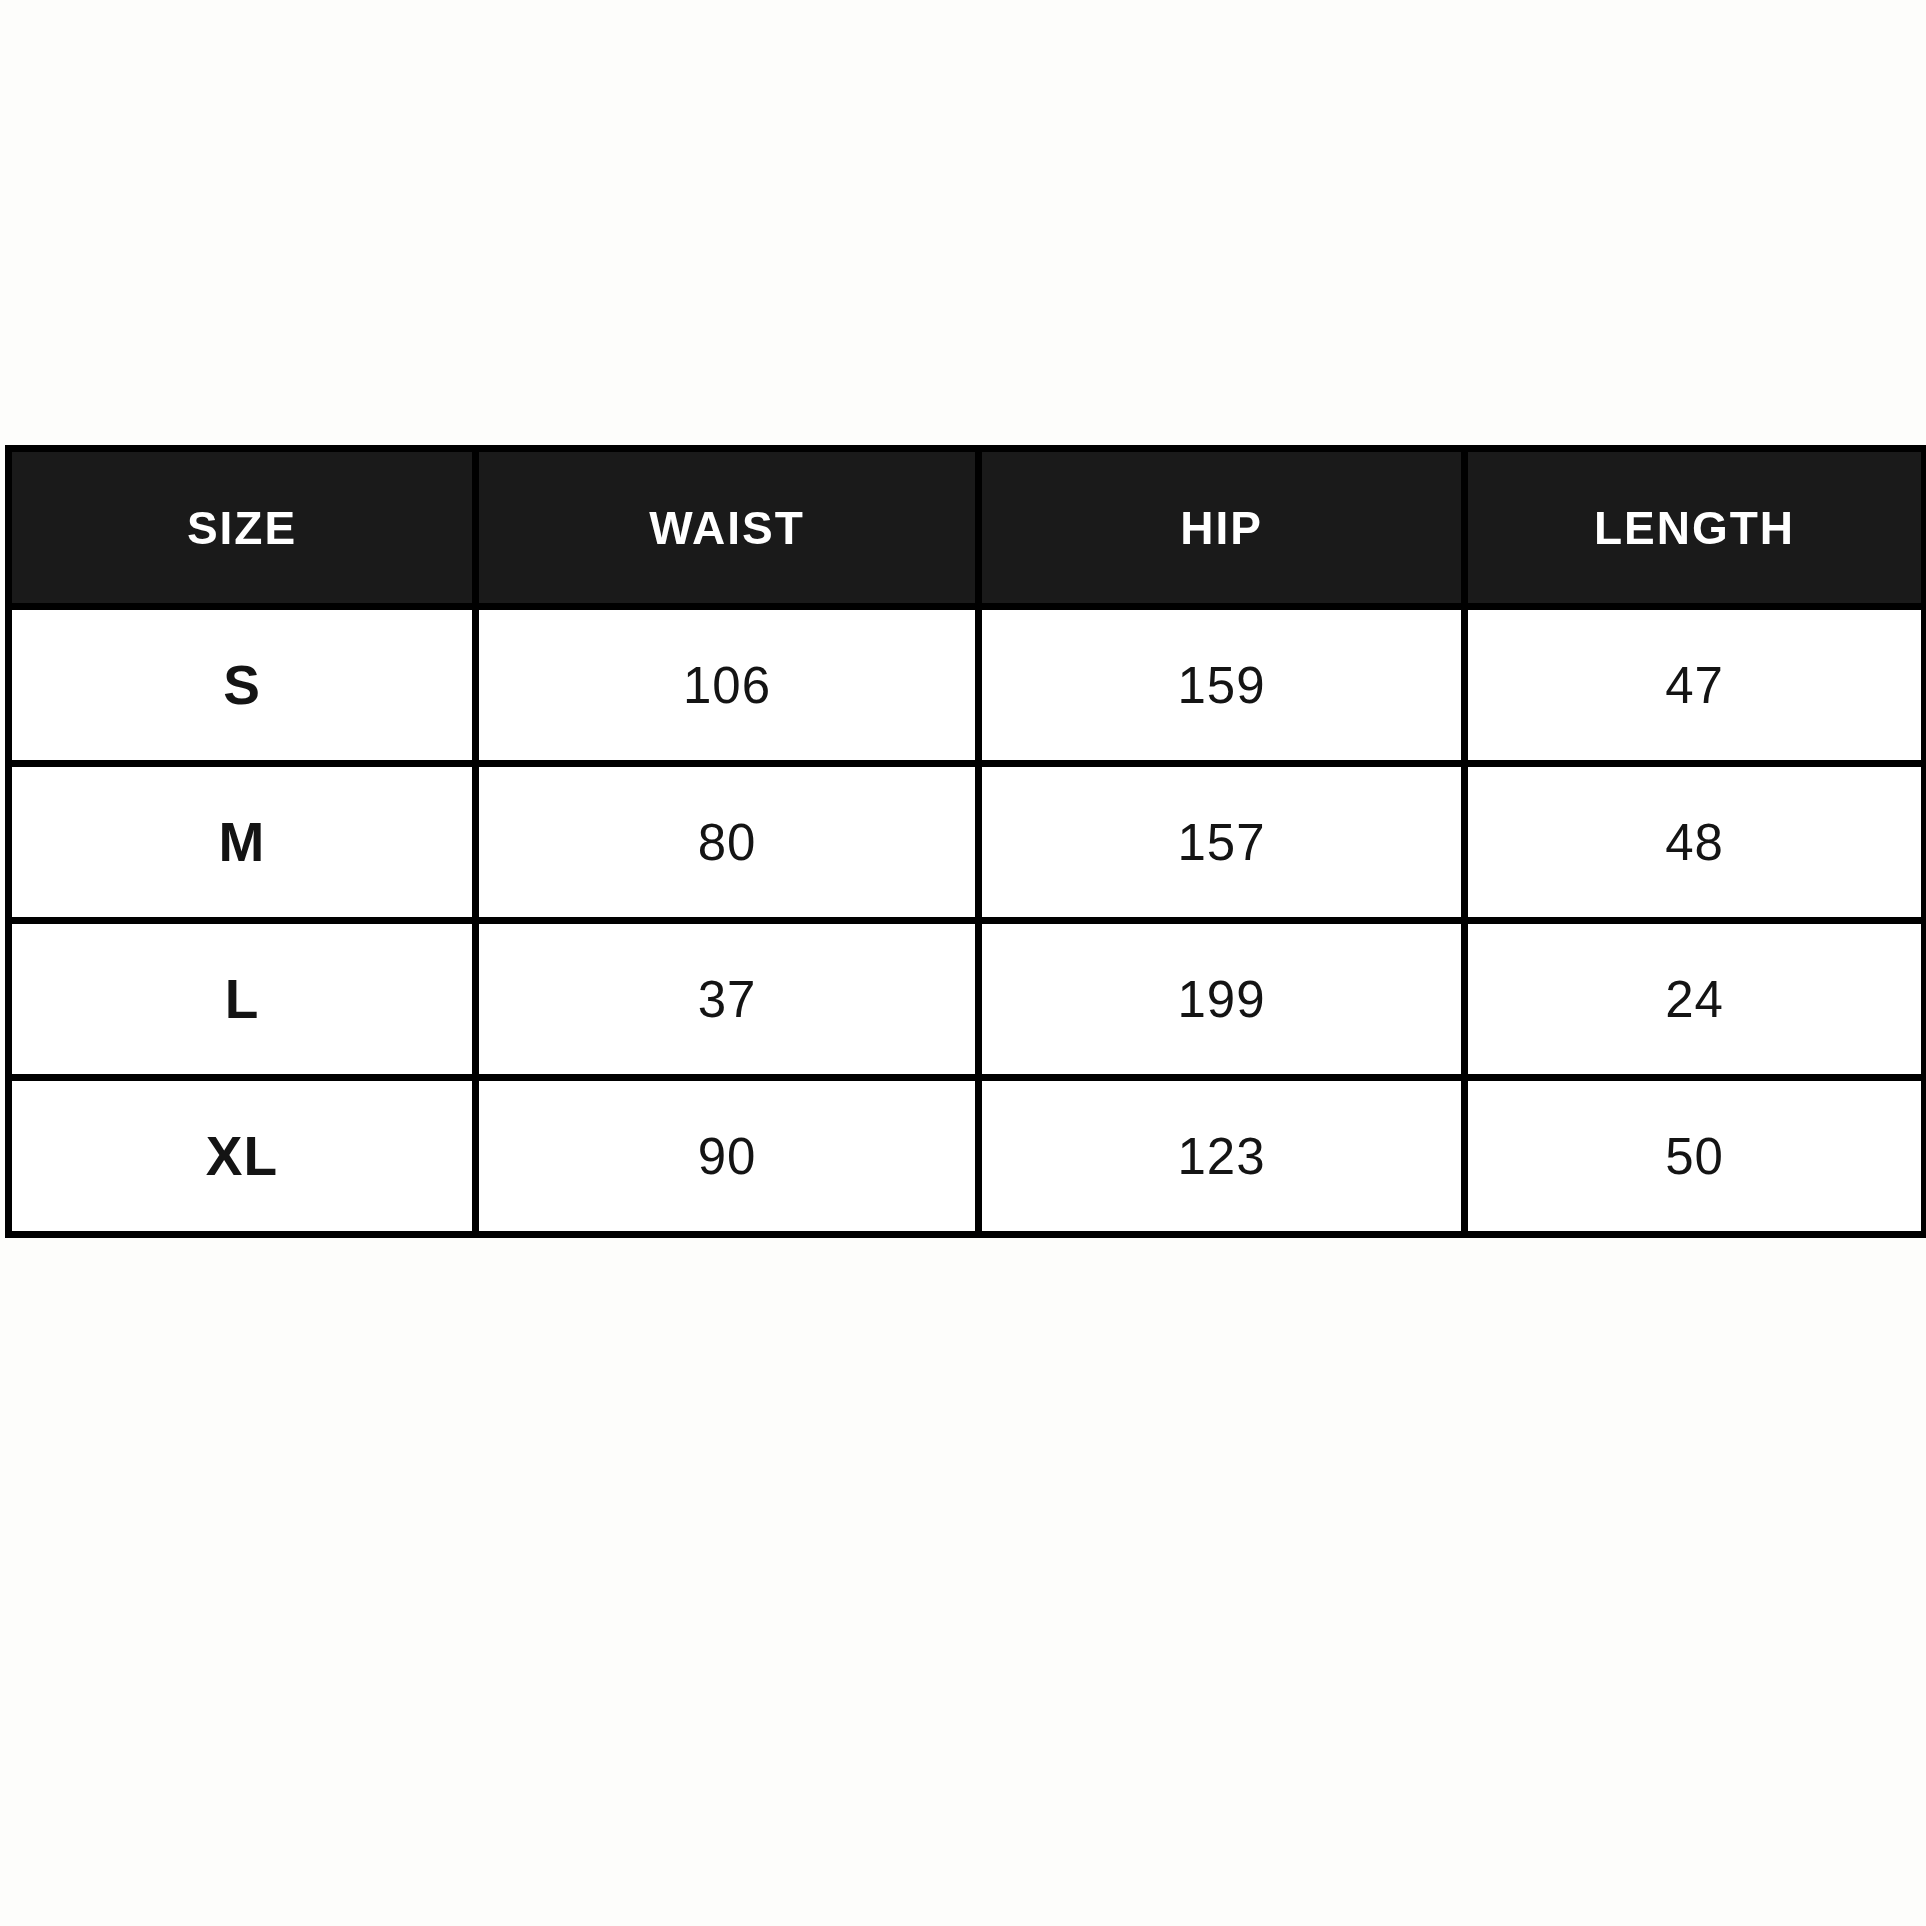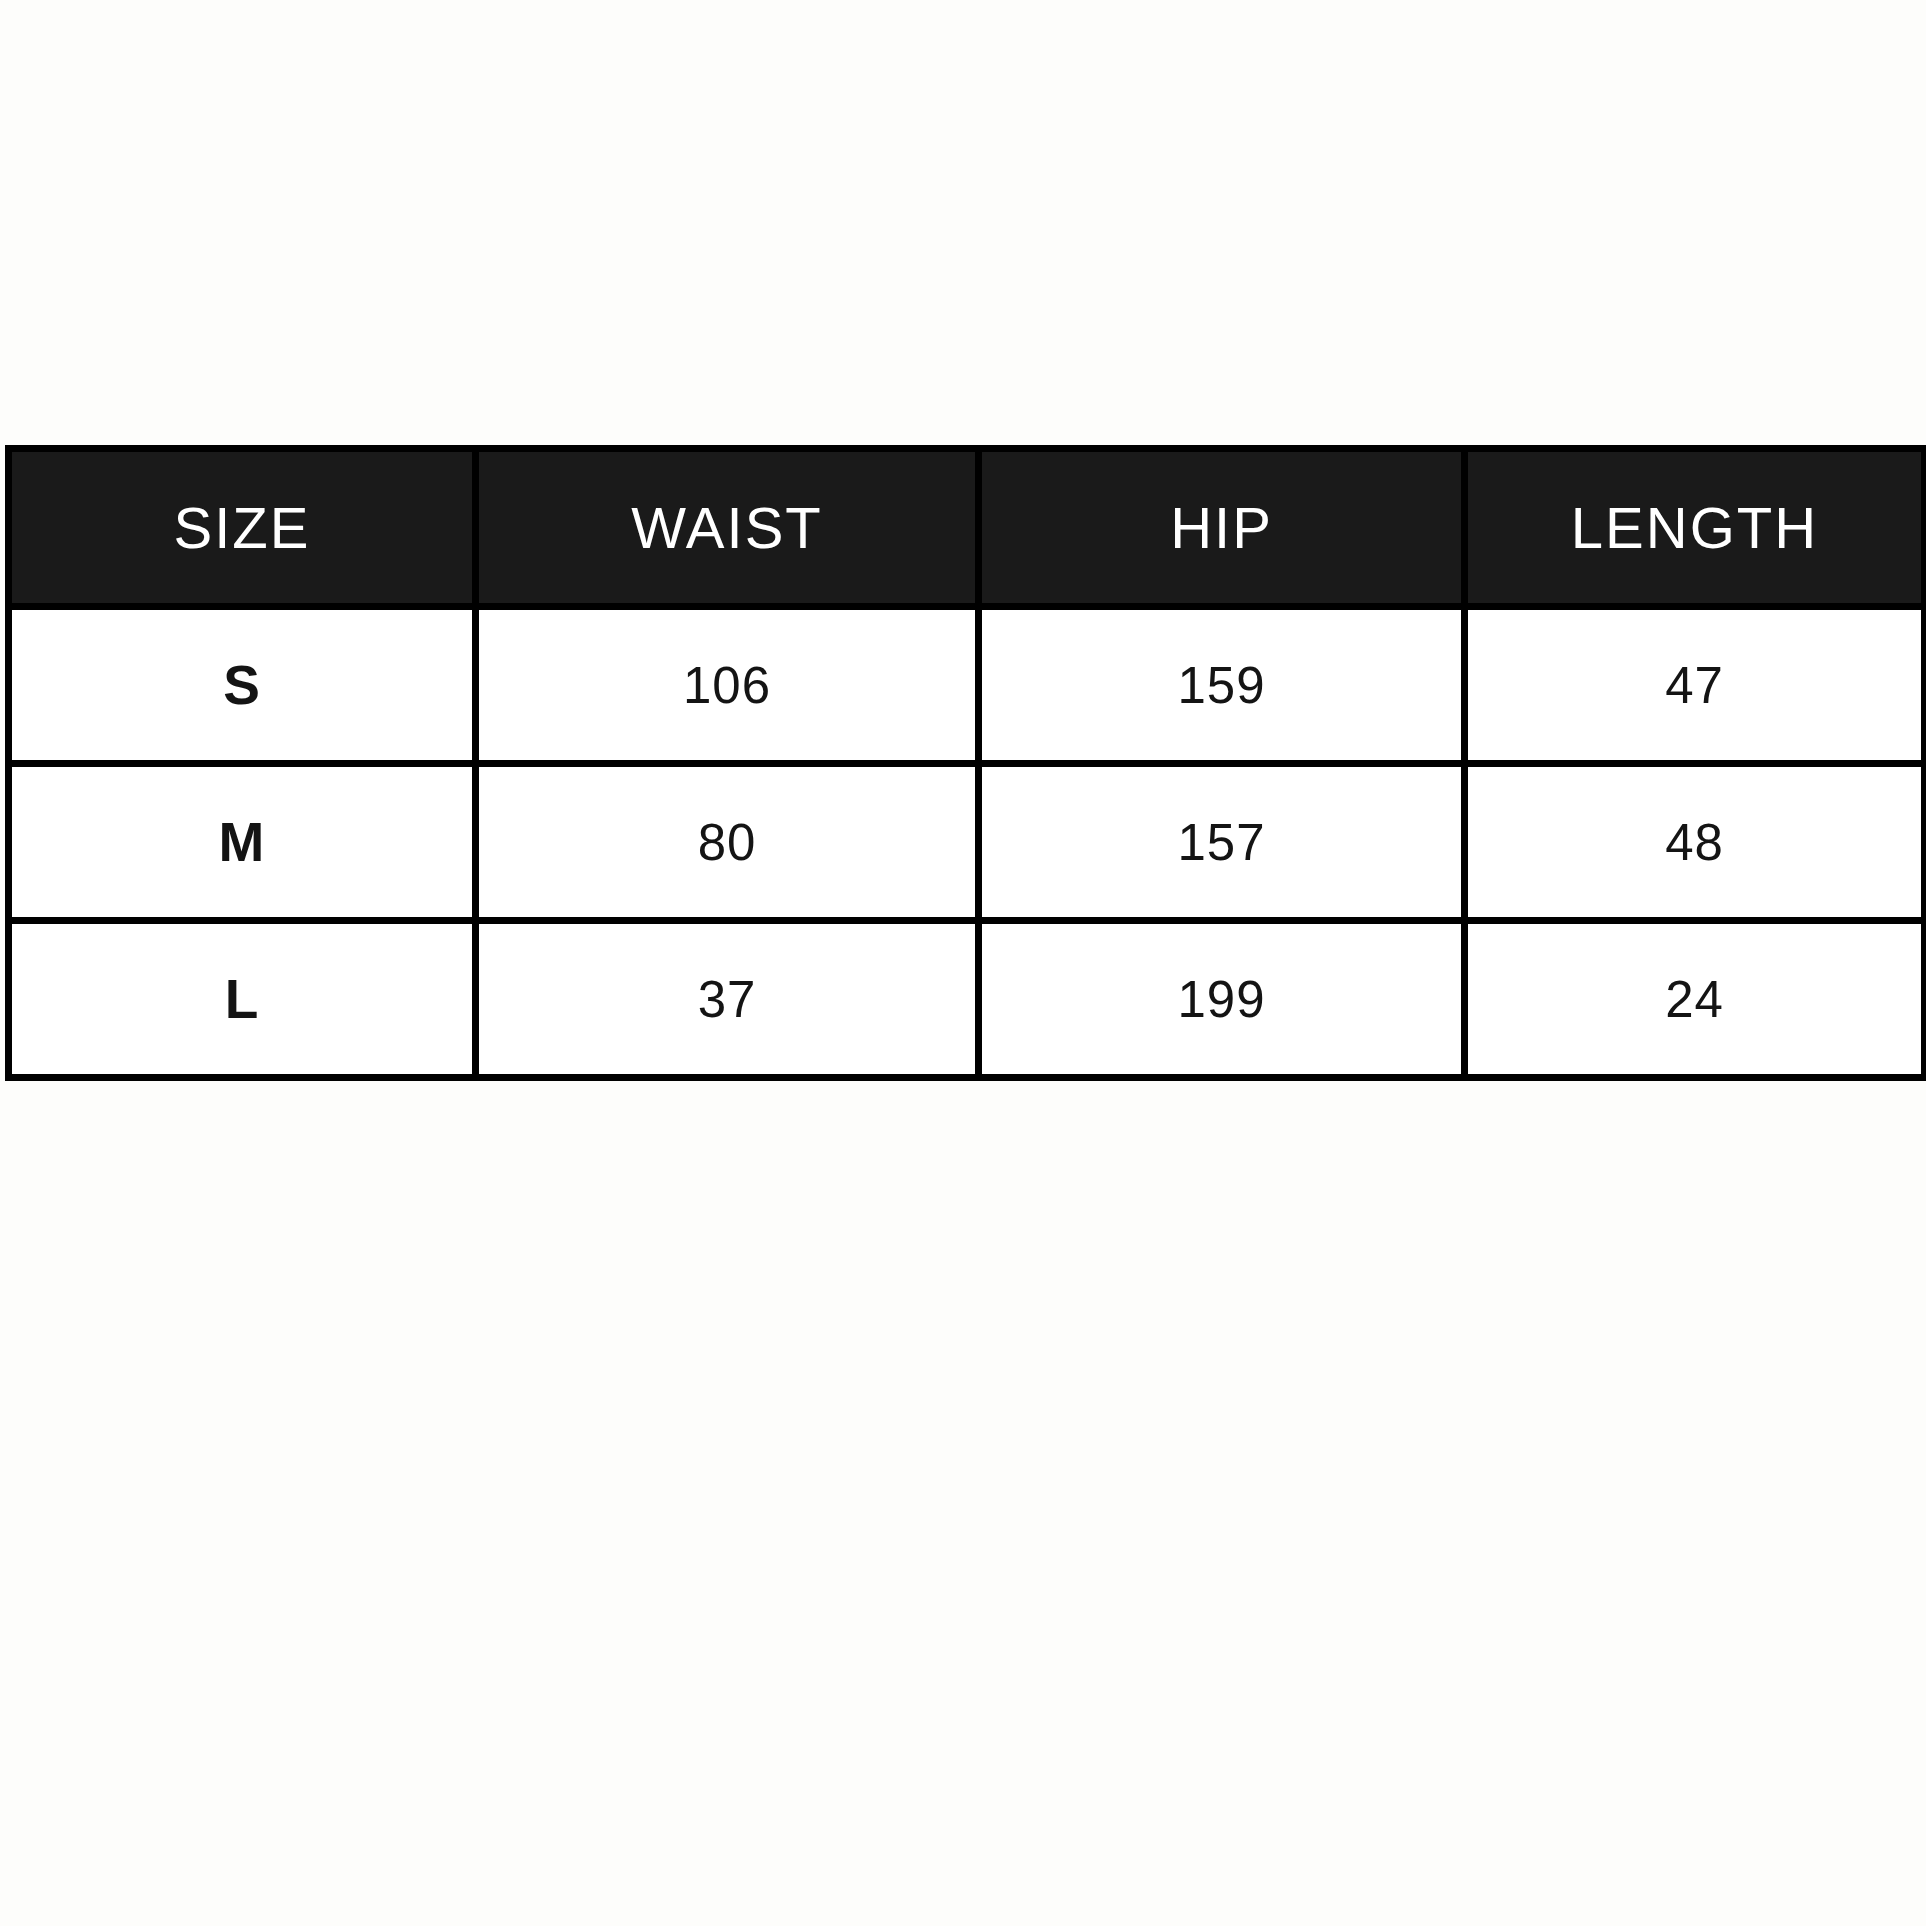--- a/index.html
+++ b/index.html
@@ -25,22 +25,22 @@
   .size-table td {
     border: 7px solid var(--border, #000000);
     text-align: center;
     vertical-align: middle;
     overflow: hidden;
   }
 
   .size-table th {
     background: var(--header_bg, #1a1a1a);
     color: var(--header_text, #ffffff);
-    font-size: 58px;
-    font-weight: normal;
+    font-size: 46px;
+    font-weight: bold;
     letter-spacing: 2px;
     height: 149px;
   }
 
   .size-table td {
     color: var(--text, #141414);
     font-size: 51px;
     font-weight: normal;
     letter-spacing: 1px;
     height: 148px;
@@ -82,15 +82,21 @@
       <td>80</td>
       <td>157</td>
       <td>48</td>
     </tr>
     <tr>
       <td class="size-label">L</td>
       <td>37</td>
       <td>199</td>
       <td>24</td>
     </tr>
+    <tr>
+      <td class="size-label">XL</td>
+      <td>90</td>
+      <td>123</td>
+      <td>50</td>
+    </tr>
   </tbody>
 </table>
 
 
 </body></html>

